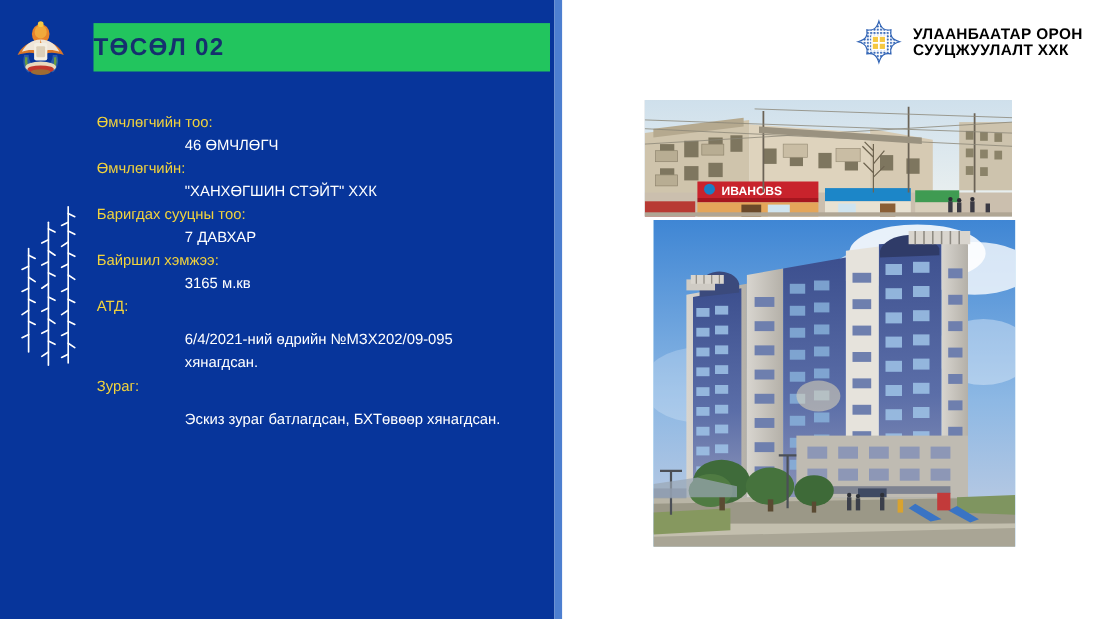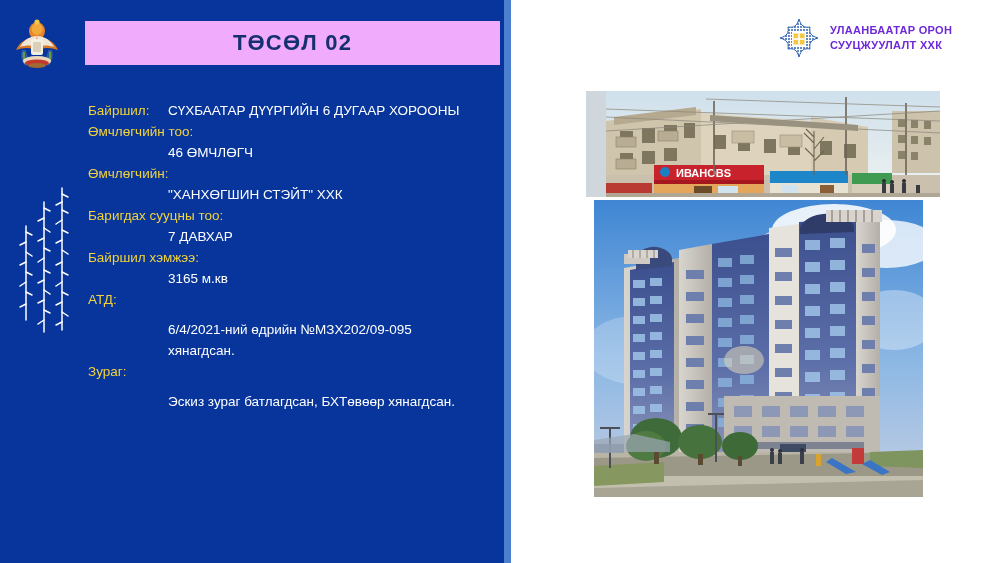--- a/index.html
+++ b/index.html
@@ -20,22 +20,22 @@
     position:absolute;left:504px;top:0;width:7px;height:563px;
     background:#4d7fd0;
   }
 
   
   .emblem{position:absolute;left:12px;top:17px;width:50px;height:54px;}
 
   
   .title-banner{
     position:absolute;left:85px;top:21px;width:415px;height:44px;
-    background:#f0abfc;
-    display:flex;align-items:center;justify-content:center;
+    background:#22c55e;
+    display:flex;align-items:center;
   }
   .title-banner .title-text{
     color:#15306e;font-size:22px;font-weight:bold;letter-spacing:1.2px;
     font-family:"Liberation Sans", sans-serif;
   }
 
   
   .vert-script{position:absolute;left:14px;top:180px;width:62px;height:160px;}
 
   
@@ -49,32 +49,32 @@
     font-family:"Liberation Sans", sans-serif;white-space:nowrap;
   }
   .inline-row{display:flex;align-items:flex-start;}
   .inline-row .lbl{width:80px;flex:0 0 80px;}
   .indent{margin-left:80px;}
   .gap8{height:9px;}
 
   
   .photo-top{
     position:absolute;left:586px;top:91px;width:334px;height:106px;
-    overflow:hidden;background:#cfd6dc;padding-left:20px;
+    overflow:hidden;background:#cfd6dc;
   }
   .photo-bottom{
     position:absolute;left:594px;top:200px;width:329px;height:297px;
     overflow:hidden;background:#8fc2ea;
   }
 
   
   .corp-logo{position:absolute;left:776px;top:17px;width:46px;height:46px;}
   .corp-text{
     position:absolute;left:830px;top:23px;
-    color:#6d28d9;font-size:11px;font-weight:bold;line-height:15px;
+    color:#000000;font-size:14px;font-weight:bold;line-height:15px;
     letter-spacing:.3px;font-family:"Liberation Sans", sans-serif;
   }
 </style>
 </head>
 <body>
 
 <div class="slide">
 
   <div class="blue-panel"></div>
   <div class="blue-edge"></div>
@@ -146,24 +146,20 @@
         <path d="M12 92 l6 3"></path>
           <path d="M12 102 l-6 4"></path>
         <path d="M12 112 l6 3"></path>
           <path d="M12 124 l-6 3"></path>
       </g>
     </svg>
   </div>
 
   <div class="info">
 
-    <div class="inline-row">
-      <span class="lbl">Байршил:</span>
-      <span class="val">СҮХБААТАР ДҮҮРГИЙН 6 ДУГААР ХОРООНЫ</span>
-    </div>
 
     <div class="lbl">Өмчлөгчийн тоо:</div>
     <div class="val indent">46 ӨМЧЛӨГЧ</div>
 
     <div class="lbl">Өмчлөгчийн:</div>
     <div class="val indent">"ХАНХӨГШИН СТЭЙТ" ХХК</div>
 
     <div class="lbl">Баригдах сууцны тоо:</div>
     <div class="val indent">7 ДАВХАР</div>
 

